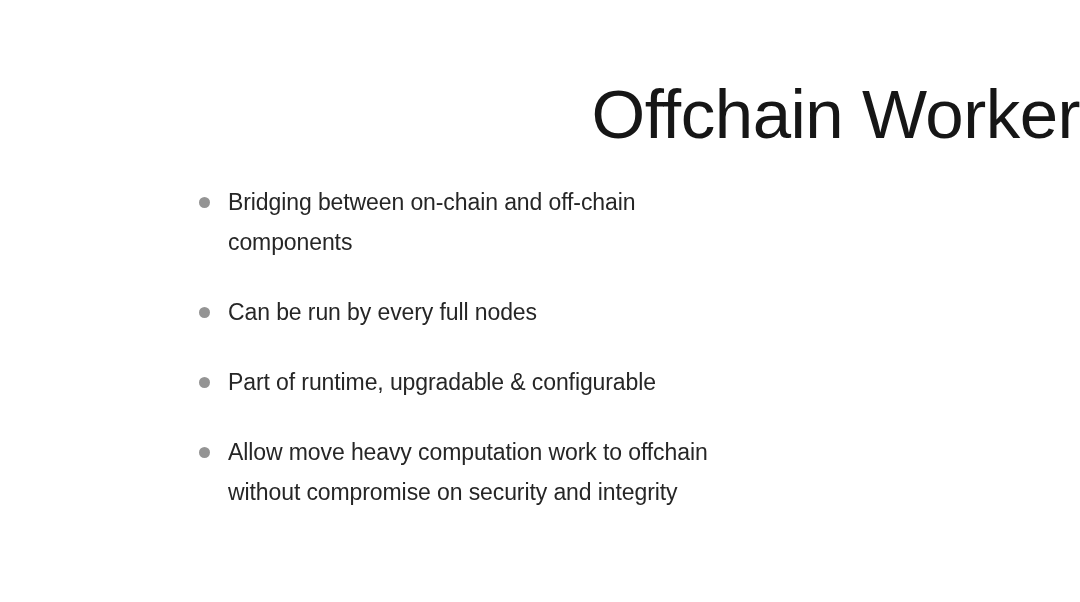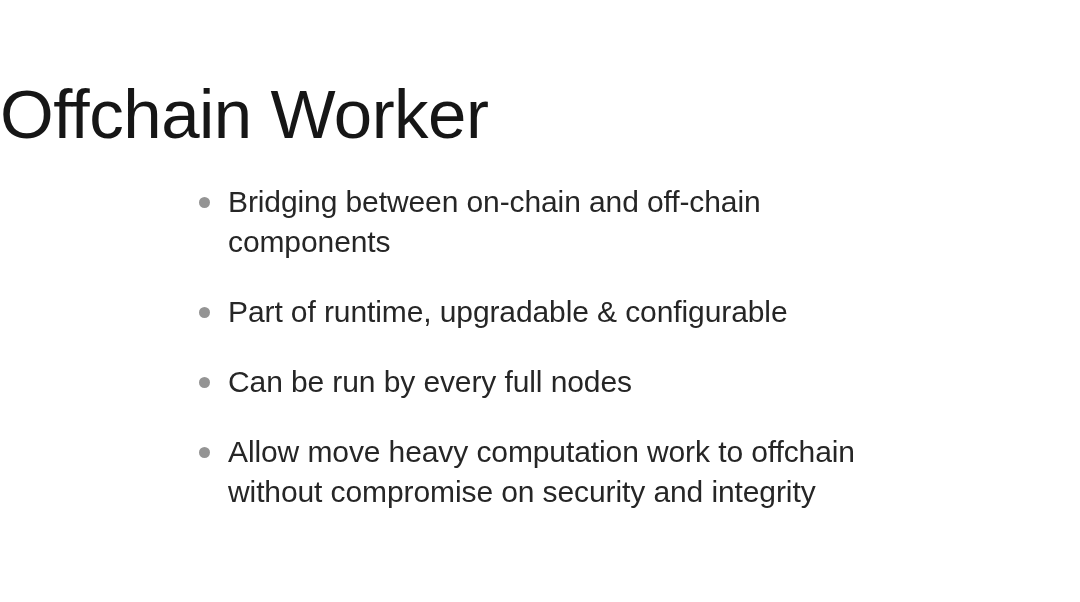--- a/index.html
+++ b/index.html
@@ -15,42 +15,42 @@
     background: #ffffff;
     overflow: hidden;
     font-family: "Liberation Sans", "DejaVu Sans", sans-serif;
     -webkit-font-smoothing: antialiased;
   }
   .slide-title {
     position: absolute;
     top: 30px;
     left: 0;
     width: 1080px;
-    text-align: left;
+    text-align: right;
     font-size: 69px;
     font-weight: 300;
     letter-spacing: -0.5px;
     color: #161616;
     line-height: 1.12;
     white-space: nowrap;
   }
   .bullet-list {
     position: absolute;
     top: 182px;
     left: 196px;
     width: 700px;
     margin: 0;
     padding: 0;
     list-style: none;
   }
   .bullet-item {
     position: relative;
     padding-left: 32px;
     margin-bottom: 30px;
-    font-size: 30px;
+    font-size: 23px;
     font-weight: 300;
     line-height: 40px;
     color: #262626;
     letter-spacing: -0.1px;
   }
   .bullet-item:last-child {
     margin-bottom: 16px;
   }
   .bullet-dot {
     position: absolute;
@@ -76,26 +76,26 @@
   <ul class="bullet-list">
 
     <li class="bullet-item">
       <span class="bullet-dot"></span>
       <span class="bullet-text">Bridging between on-chain and off-chain
 components</span>
     </li>
 
     <li class="bullet-item">
       <span class="bullet-dot"></span>
-      <span class="bullet-text">Part of runtime, upgradable &amp; configurable</span>
+      <span class="bullet-text">Can be run by every full nodes</span>
     </li>
 
     <li class="bullet-item">
       <span class="bullet-dot"></span>
-      <span class="bullet-text">Can be run by every full nodes</span>
+      <span class="bullet-text">Part of runtime, upgradable &amp; configurable</span>
     </li>
 
     <li class="bullet-item">
       <span class="bullet-dot"></span>
       <span class="bullet-text">Allow move heavy computation work to offchain
 without compromise on security and integrity</span>
     </li>
 
   </ul>
 

